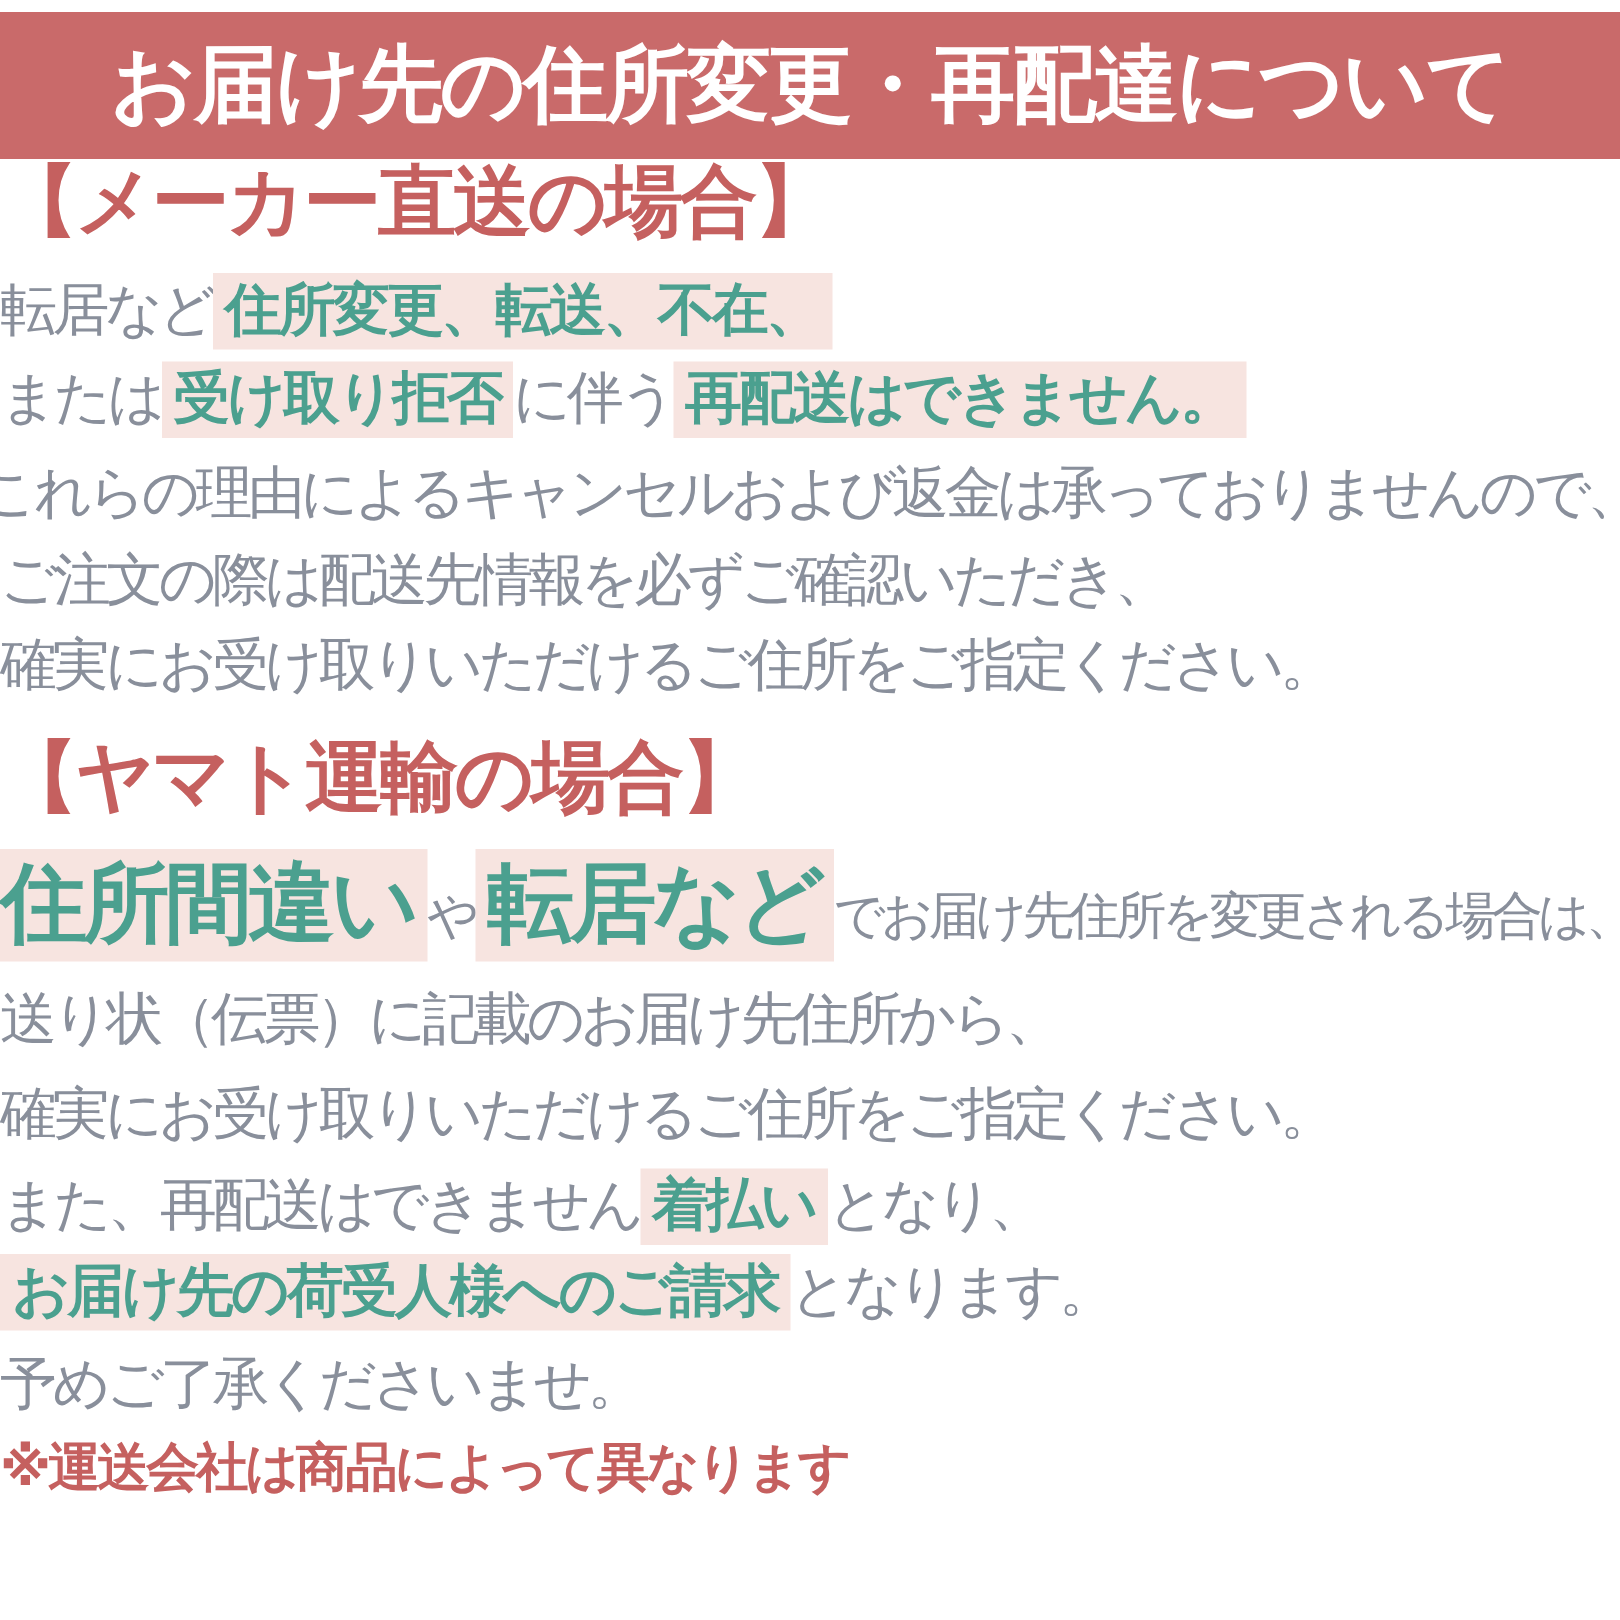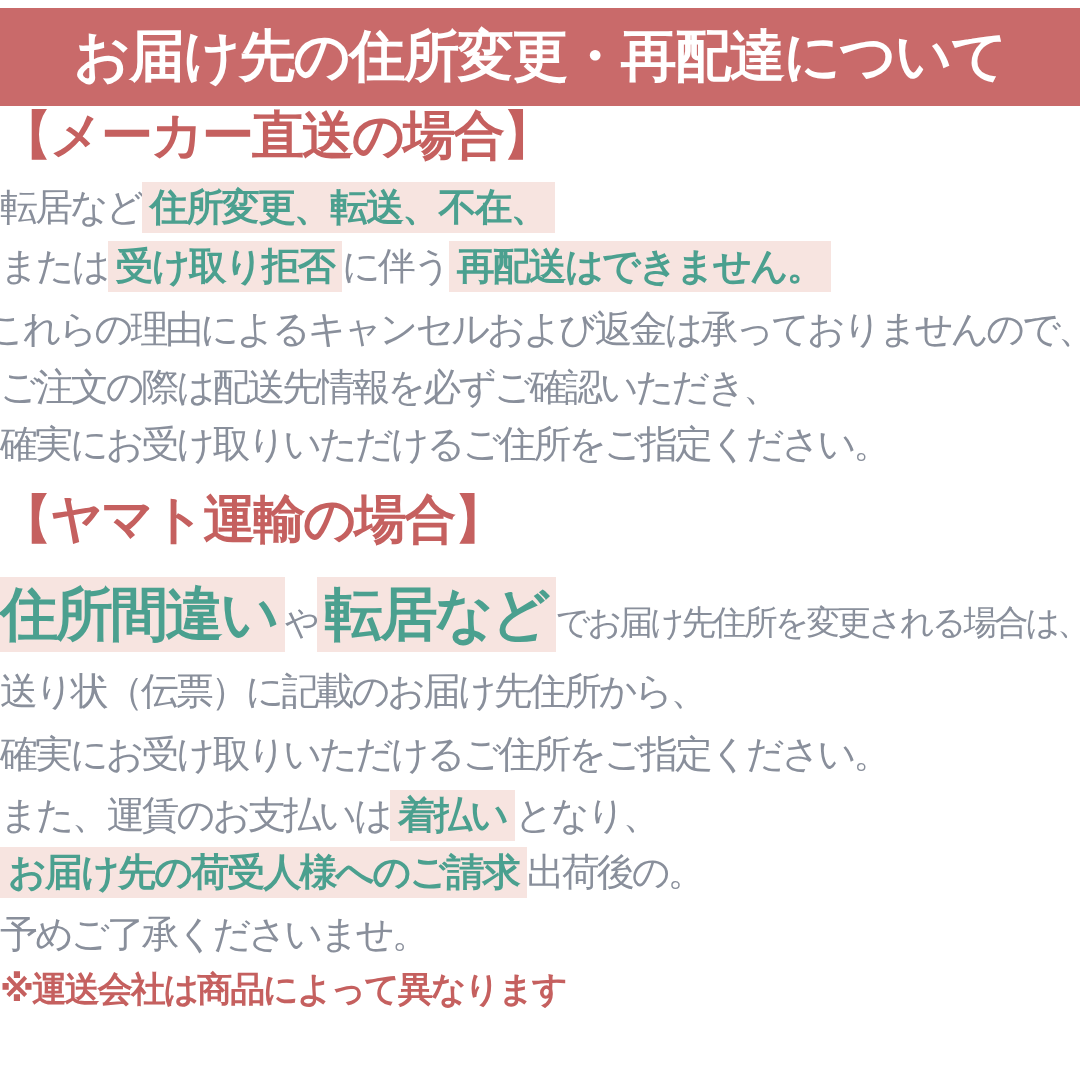--- a/index.html
+++ b/index.html
@@ -18,21 +18,21 @@
                    letter-spacing:-0.04em;white-space:nowrap;line-height:1.15;}
   .h1{} .h2{margin-top:20px;}
   .line{display:flex;align-items:baseline;justify-content:center;white-space:nowrap;max-width:1080px;}
   .plain{color:var(--body_gray);font-size:38px;letter-spacing:-0.08em;line-height:1.35;}
   .plain-sm{color:var(--body_gray);font-size:34px;letter-spacing:-0.09em;line-height:1.35;}
   .hl{color:var(--accent_teal);background:var(--highlight_bg);font-size:38px;font-weight:bold;
       letter-spacing:-0.05em;padding:3px 8px;line-height:1.18;}
   .hl-xl{font-size:58px;}
   .l-s1-1{margin-top:16px;} .l-s1-2{margin-top:8px;}
   .l-s1-3{margin-top:12px;} .l-s1-4{margin-top:6px;} .l-s1-5{margin-top:6px;}
-  .l-s2-1{margin-top:27px;} .l-s2-2{margin-top:14px;} .l-s2-3{margin-top:12px;}
+  .l-s2-1{margin-top:16px;} .l-s2-2{margin-top:14px;} .l-s2-3{margin-top:12px;}
   .l-s2-4{margin-top:10px;} .l-s2-5{margin-top:6px;}  .l-s2-6{margin-top:10px;}
   .note{margin-top:6px;color:var(--accent_red);font-size:35px;font-weight:bold;
         letter-spacing:-0.06em;white-space:nowrap;}
 </style>
 </head>
 <body>
 
 <div class="page">
 
   <div class="banner">
@@ -76,28 +76,28 @@
 
   <div class="line l-s2-2">
     <span class="plain">送り状（伝票）に記載のお届け先住所から、</span>
   </div>
 
   <div class="line l-s2-3">
     <span class="plain">確実にお受け取りいただけるご住所をご指定ください。</span>
   </div>
 
   <div class="line l-s2-4">
-    <span class="plain">また、運賃のお支払いは</span>
+    <span class="plain">また、再配送はできません</span>
     <span class="hl">着払い</span>
     <span class="plain">となり、</span>
   </div>
 
   <div class="line l-s2-5">
     <span class="hl">お届け先の荷受人様へのご請求</span>
-    <span class="plain">出荷後の。</span>
+    <span class="plain">となります。</span>
   </div>
 
   <div class="line l-s2-6">
     <span class="plain">予めご了承くださいませ。</span>
   </div>
 
   <div class="note">※運送会社は商品によって異なります</div>
 
 </div>
 

